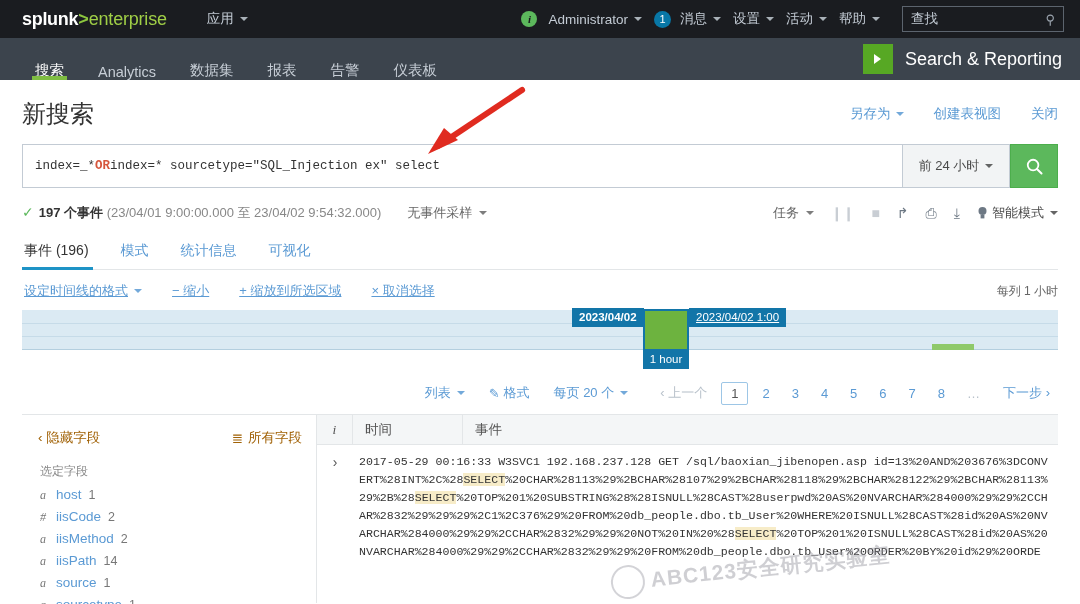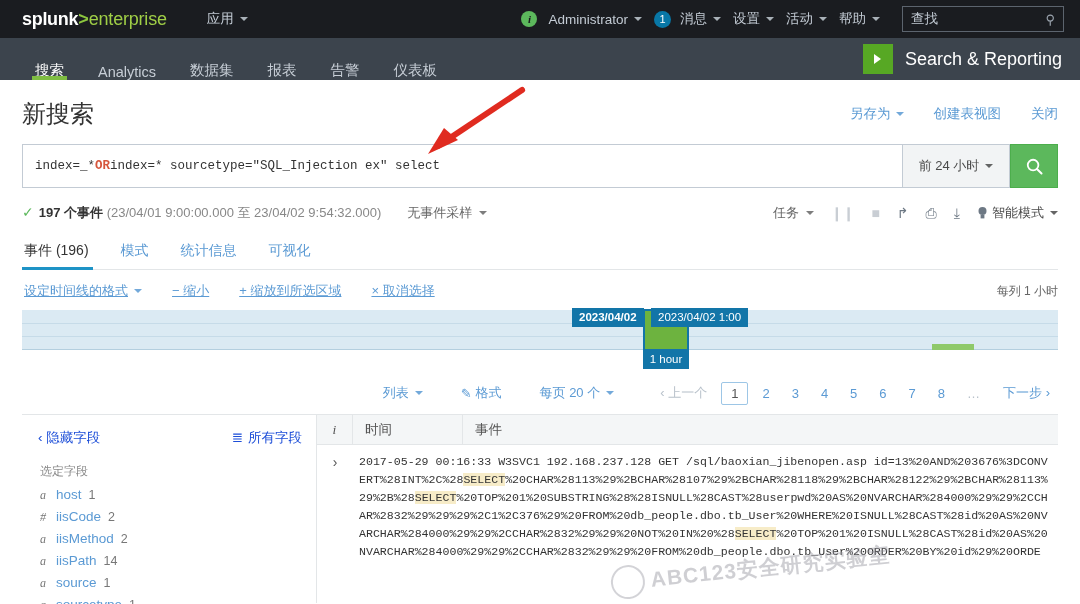--- a/index.html
+++ b/index.html
@@ -132,37 +132,37 @@
   .tl-grid { position: absolute; left: 0; right: 0; height: 1px; background: #c6dbe8; }
   .tl-bar { position: absolute; background: #6db33f; }
   .tl-bar.light { background: #8fc96a; }
   .tl-tip {
     position: absolute; background: #1275a8; color: #fff; font-size: 11.5px;
     padding: 2px 7px; white-space: nowrap; height: 19px; line-height: 15px;
   }
   .tl-sel { position: absolute; border: 2px solid #1275a8; }
 
   
-  .pagerow { display: flex; align-items: center; gap: 38px; padding: 9px 0 9px 0; font-size: 13px; }
+  .pagerow { display: flex; align-items: center; gap: 24px; padding: 9px 0 9px 0; font-size: 13px; }
   .pagerow .grow { flex: 1; }
   .pg-lnk { color: #5b9ad4; cursor: pointer; display: flex; align-items: center; gap: 4px; }
   .pages { display: flex; align-items: center; gap: 6px; }
   .pg { color: #5b9ad4; font-size: 13px; padding: 3px 8px; cursor: pointer; }
   .pg.cur { color: #555; border: 1px solid #9dc6e6; border-radius: 2px; padding: 3px 9px; }
   .pg.dis { color: #b9c2cb; cursor: default; }
   .pg.dots { color: #b9c2cb; cursor: default; letter-spacing: 1px; }
 
   
   .lower { display: flex; border-top: 1px solid #e3e6e8; height: 189px; }
   .fields {
     width: 295px; border-right: 1px solid #e3e6e8; padding: 14px 14px 0 16px;
     font-size: 13px; position: relative;
   }
   .fields-head { display: flex; align-items: center; }
-  .fh-link { color: #1d4ed8; cursor: pointer; display: flex; align-items: flex-start; gap: 5px; font-size: 13.5px; }
+  .fh-link { color: #a16207; cursor: pointer; display: flex; align-items: center; gap: 5px; font-size: 13.5px; }
   .fh-right { margin-left: auto; }
   .sel-label { color: #888; font-size: 12px; margin: 16px 0 7px 2px; }
   .field-row { display: flex; align-items: baseline; gap: 7px; margin-bottom: 6px; padding-left: 2px; }
   .f-type { color: #777; font-size: 12px; font-style: italic; font-family: "Liberation Serif", serif; width: 9px; }
   .f-name { color: #5b9ad4; font-size: 13.5px; cursor: pointer; }
   .f-count { color: #777; font-size: 12.5px; }
 
   .evtable { flex: 1; }
   .ev-head {
     display: flex; background: #f4f6f7; border-bottom: 1px solid #e3e6e8;
@@ -374,21 +374,21 @@
       <div class="tl-grid" style="top:13px"></div>
       <div class="tl-grid" style="top:26px"></div>
       <div class="tl-grid" style="top:39px; background:#b4cfdf;"></div>
 
       <div class="tl-bar" style="left:623px; top:0px; width:42px; height:40px;"></div>
       <div class="tl-bar light" style="left:910px; top:34px; width:42px; height:6px;"></div>
 
       <div class="tl-sel" style="left:621px; top:-1px; width:46px; height:42px;"></div>
 
       <div class="tl-tip" style="left:550px; top:-2px;font-weight:bold;">2023/04/02</div>
-      <div class="tl-tip" style="left:629px; top:-2px;">2023/04/02 1:00</div>
+      <div class="tl-tip" style="left:667px; top:-2px;text-decoration:underline;">2023/04/02 1:00</div>
       <div class="tl-tip" style="left:621px; top:40px; width:46px; text-align:center; padding:2px 0;">1 hour</div>
     </div>
 
     <div class="pagerow">
       <span class="grow"></span>
       <span class="pg-lnk">
         <span>列表</span>
         <i class="caret"></i>
       </span>
       <span class="pg-lnk">

